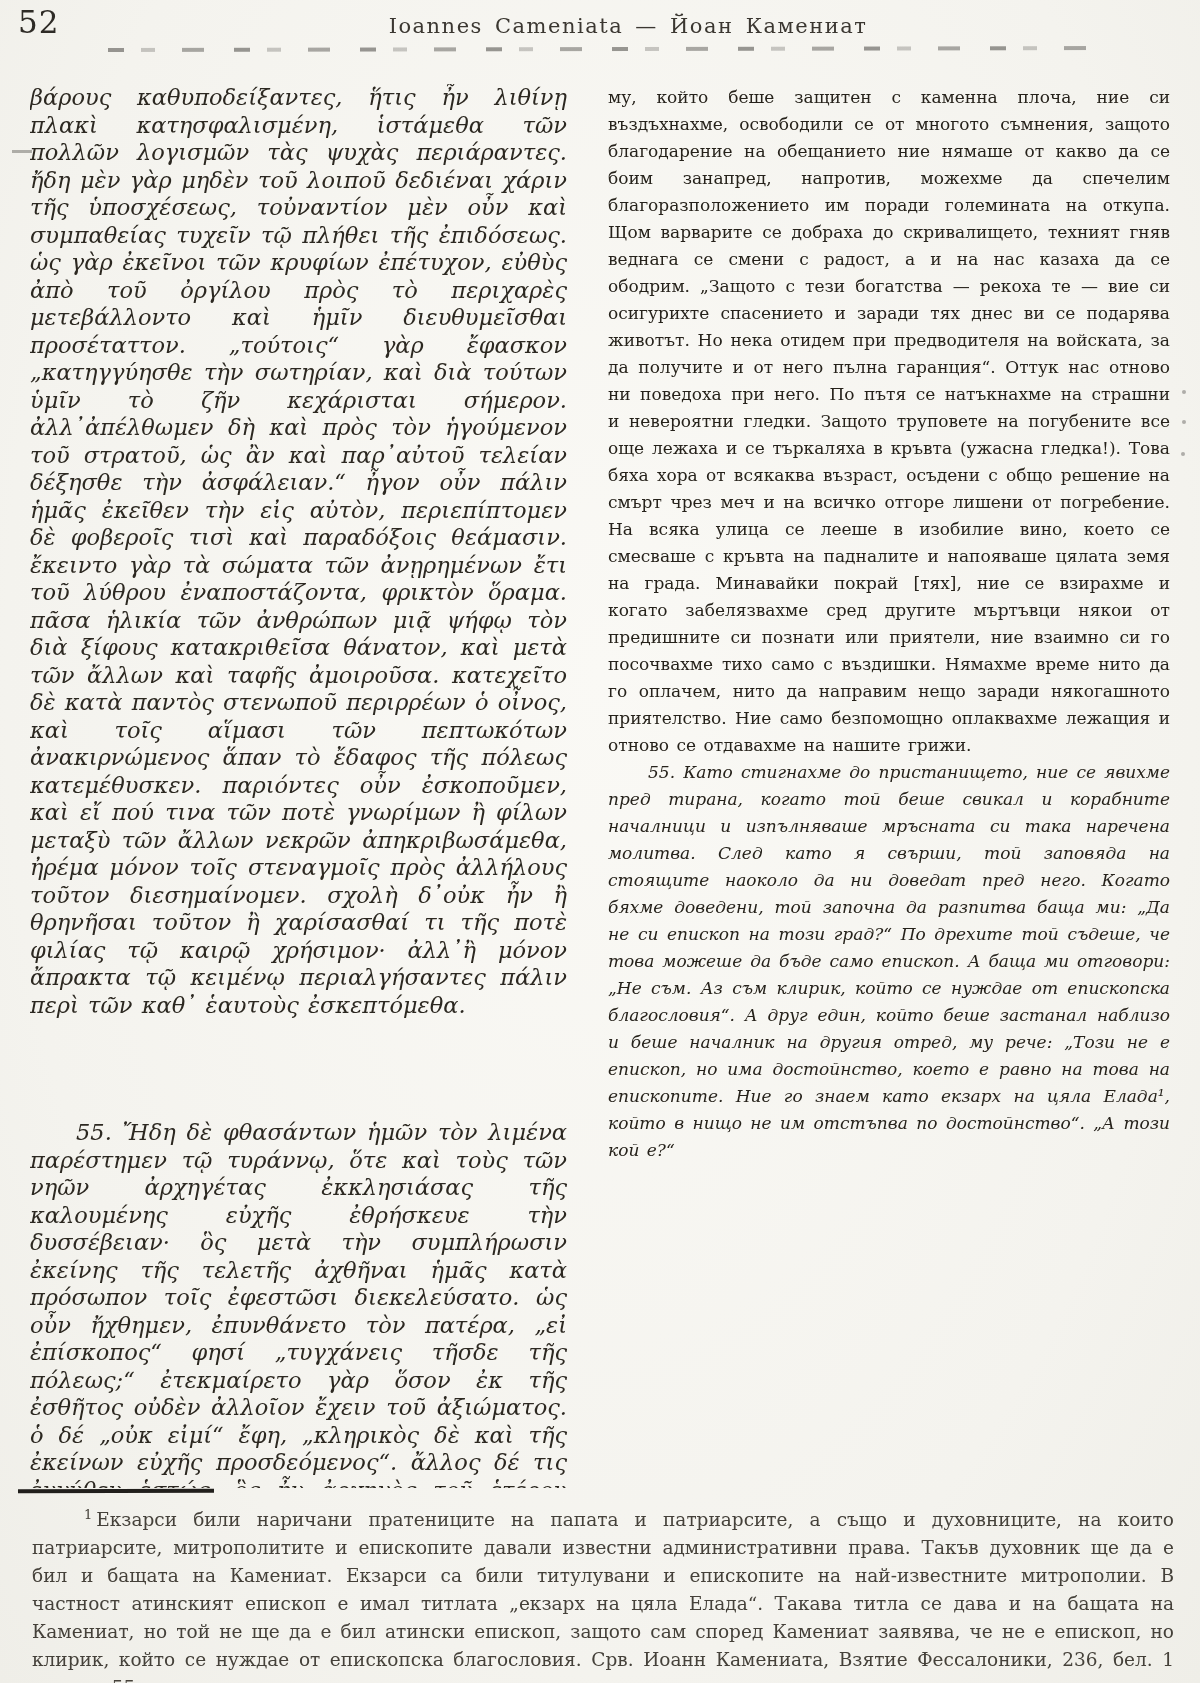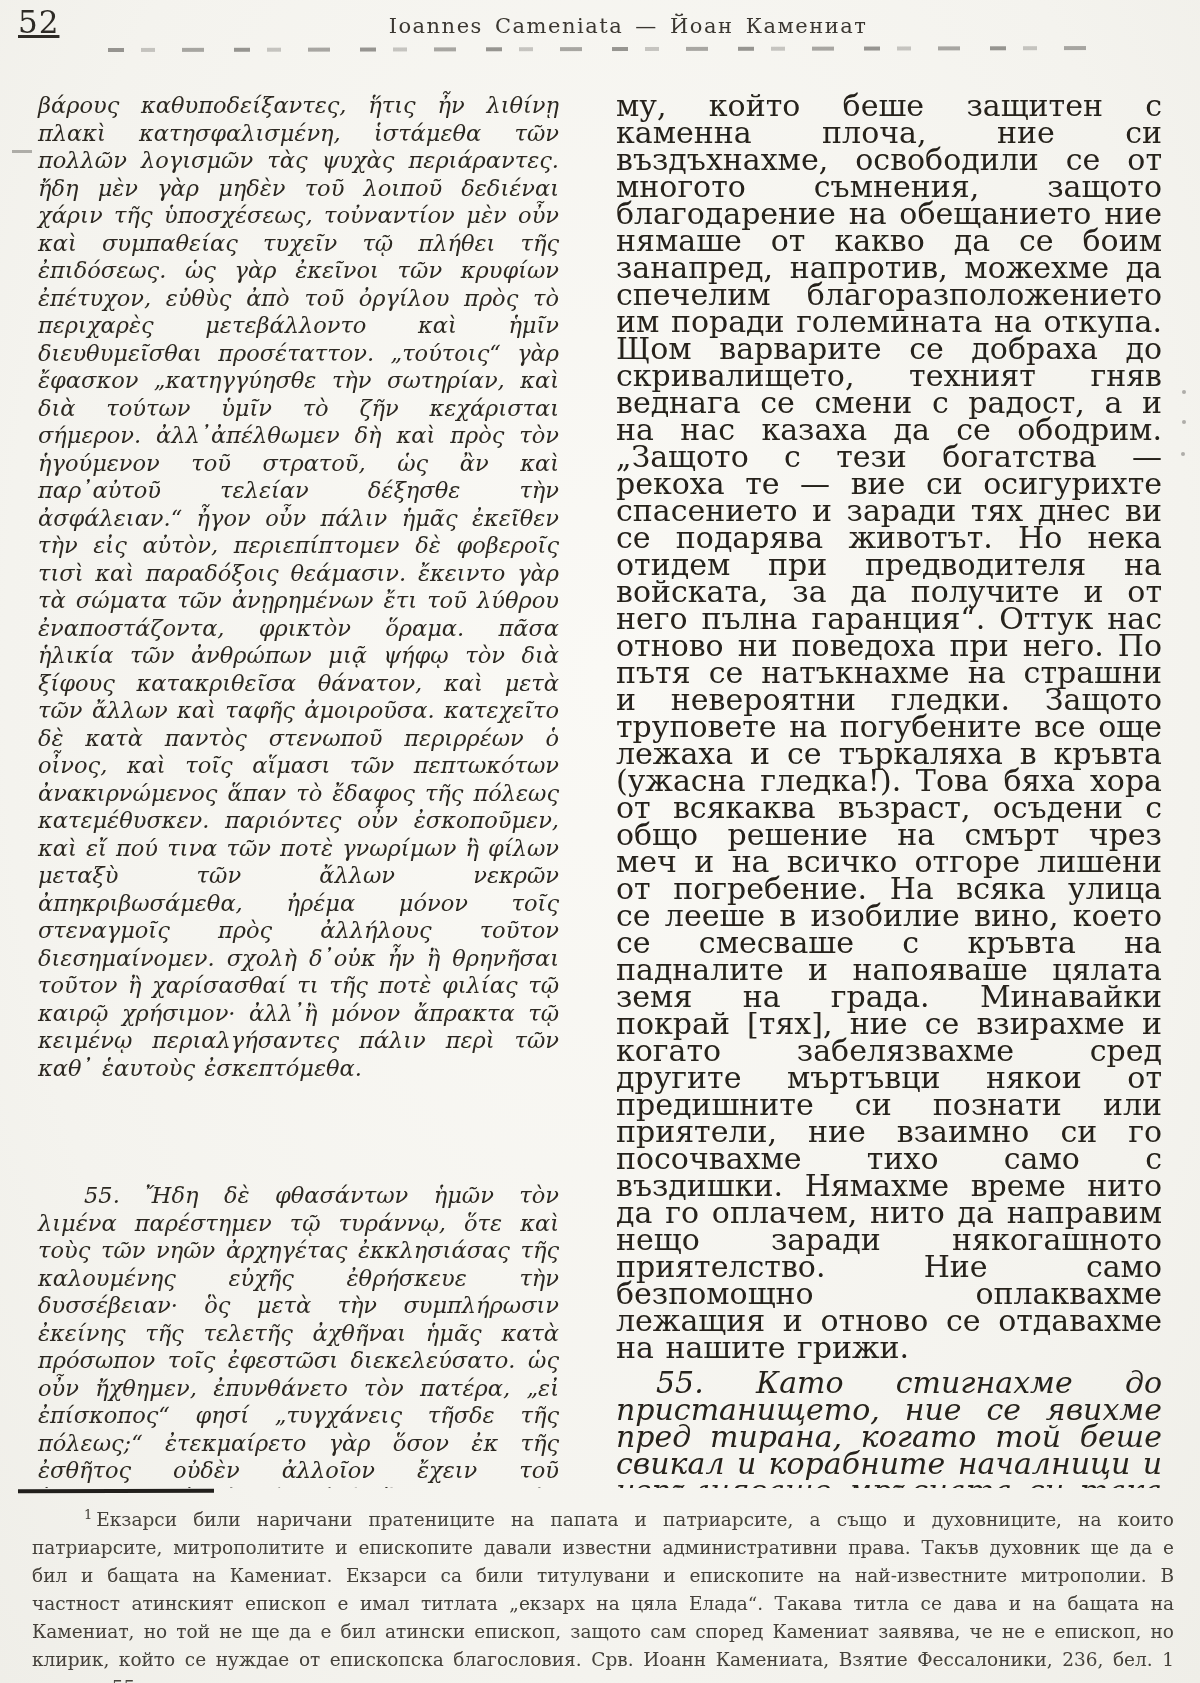--- a/index.html
+++ b/index.html
@@ -9,21 +9,21 @@
     margin:0 auto;
     background:#f6f5f0;
     background-image:radial-gradient(ellipse at 50% 40%, #faf9f5 0%, #f4f3ee 70%, #efeee8 100%);
     overflow:hidden;
     font-family:"DejaVu Serif", serif;
     color:#29251e;
   }
   
   .page-number{
     position:absolute;left:18px;top:4px;
-    font-size:31px;color:#2e2b26;letter-spacing:1px;text-decoration:underline;
+    font-size:31px;color:#2e2b26;letter-spacing:1px;
   }
   .running-title{
     position:absolute;top:14px;left:0;width:1200px;
     box-sizing:border-box;padding-left:56px;
     text-align:center;font-size:21px;color:#3b3731;
     letter-spacing:1.5px;word-spacing:4px;
   }
   
   .smudge-line{
     position:absolute;top:47px;left:108px;width:992px;height:4px;
@@ -38,30 +38,30 @@
   .mark.m2{left:1182px;top:390px;width:4px;height:4px;border-radius:50%;}
   .mark.m3{left:1182px;top:420px;width:4px;height:4px;border-radius:50%;}
   .mark.m4{left:1181px;top:452px;width:4px;height:4px;border-radius:50%;}
   
   .columns{
     position:absolute;top:84px;left:30px;width:1140px;height:1404px;
     overflow:hidden;
   }
   .col-left{position:absolute;left:0;top:0;width:537px;}
   .col-right{position:absolute;left:578px;top:0;width:562px;}
-  p{margin:8px;}
+  p{margin:0;}
   .greek{
     font-style:italic;
     font-size:22.5px;line-height:27.5px;
     text-align:justify;word-spacing:2px;
     color:#2c2821;
   }
   .greek.p2{margin-top:100px;text-indent:46px;}
   .bg-text{
-    font-size:30px;line-height:27px;
+    font-size:17px;line-height:27px;
     text-align:justify;word-spacing:2px;
     color:#26221b;
   }
   .bg-text.p2{text-indent:40px;font-style:italic;}
   
   .fn-rule{
     position:absolute;top:1489px;left:18px;width:196px;height:4px;
     background:#211f1c;
     transform:rotate(-0.2deg);
   }

